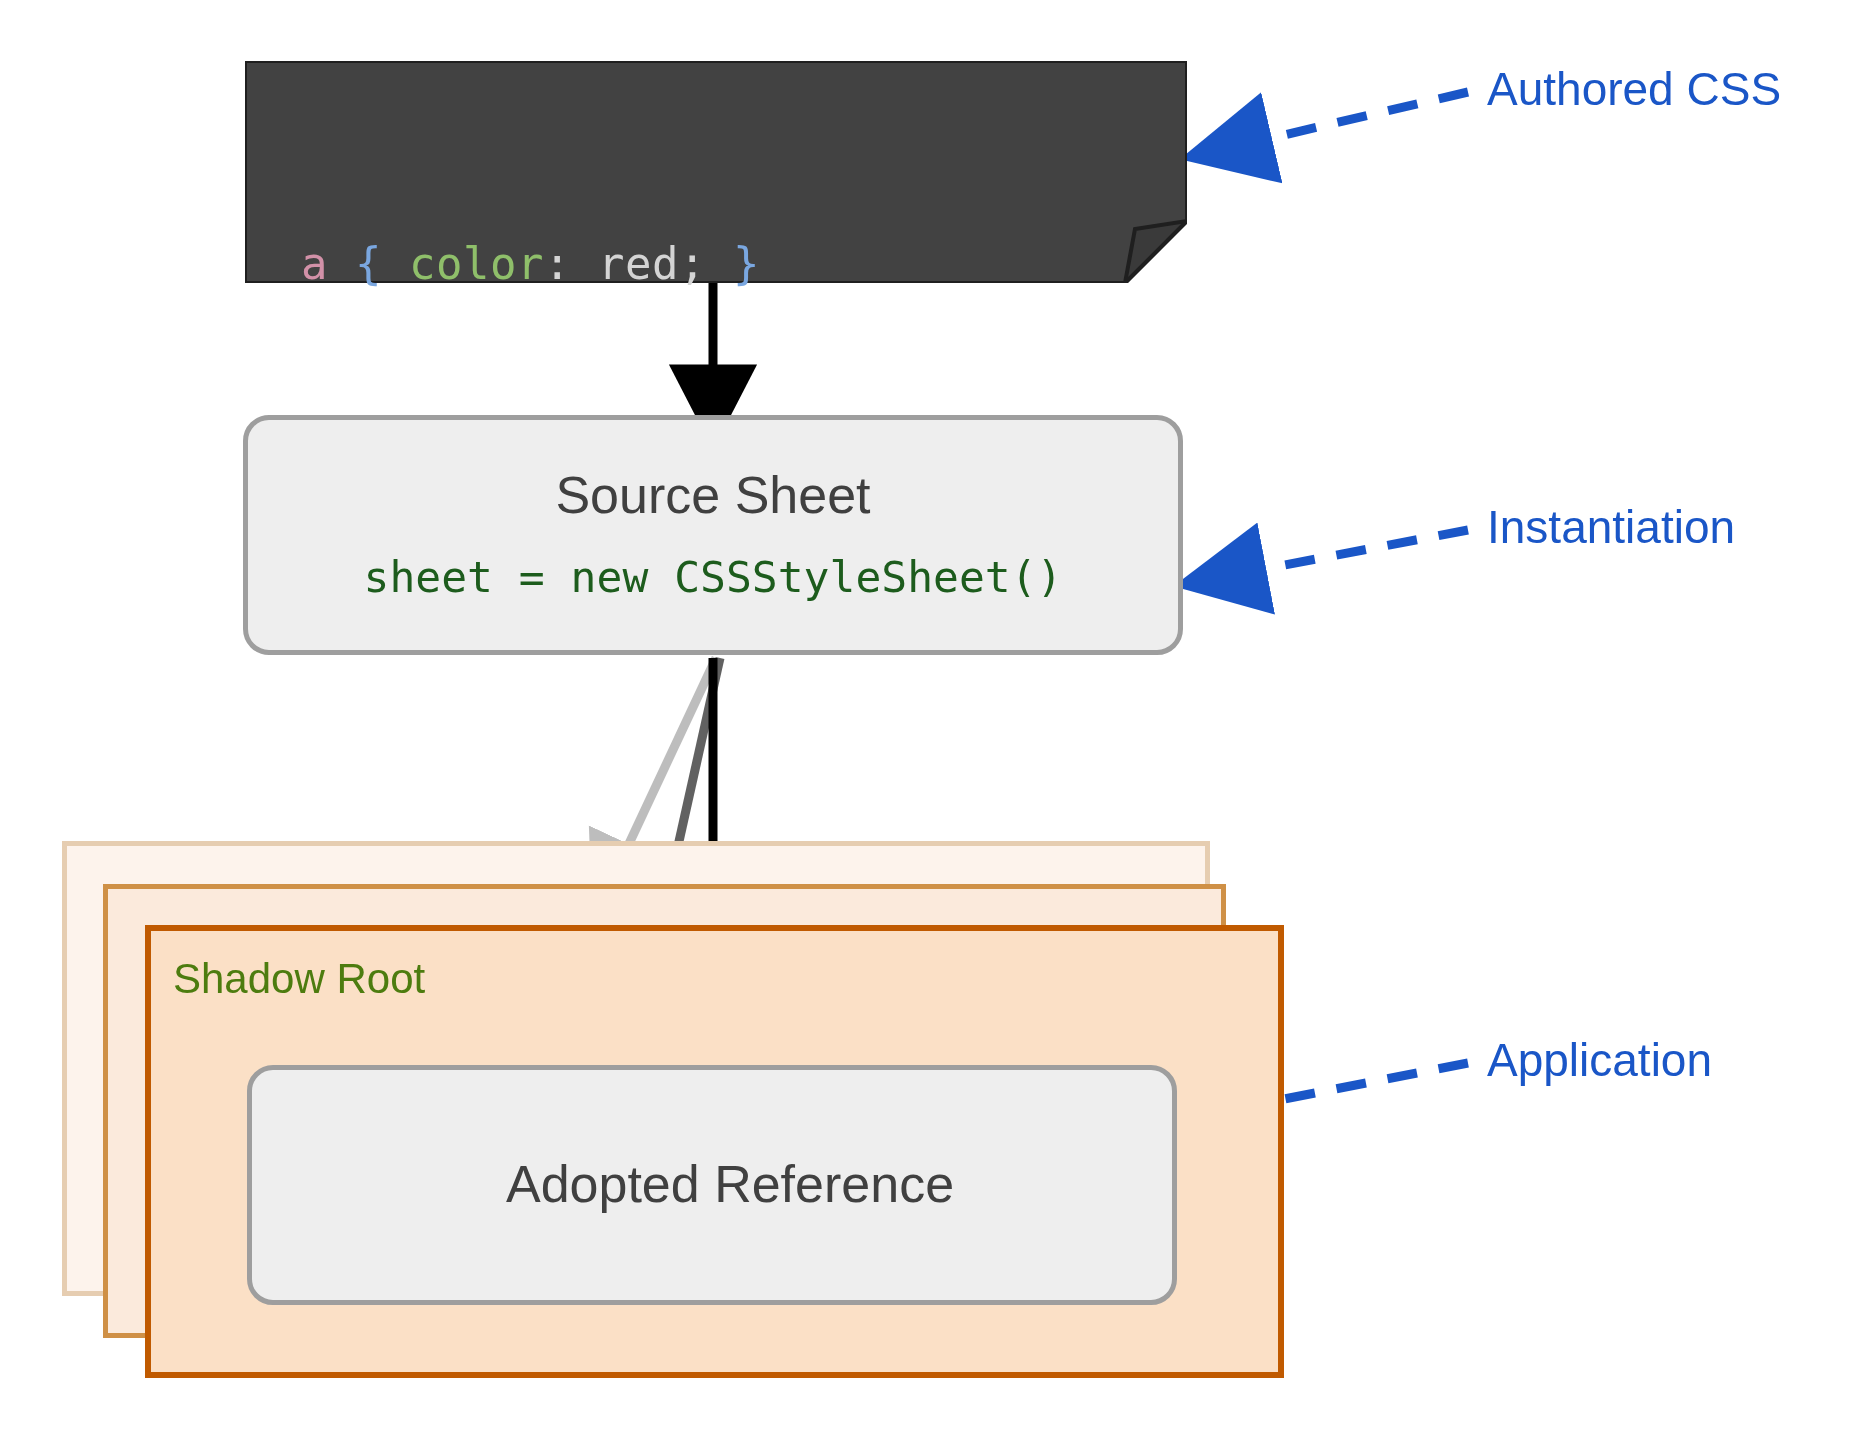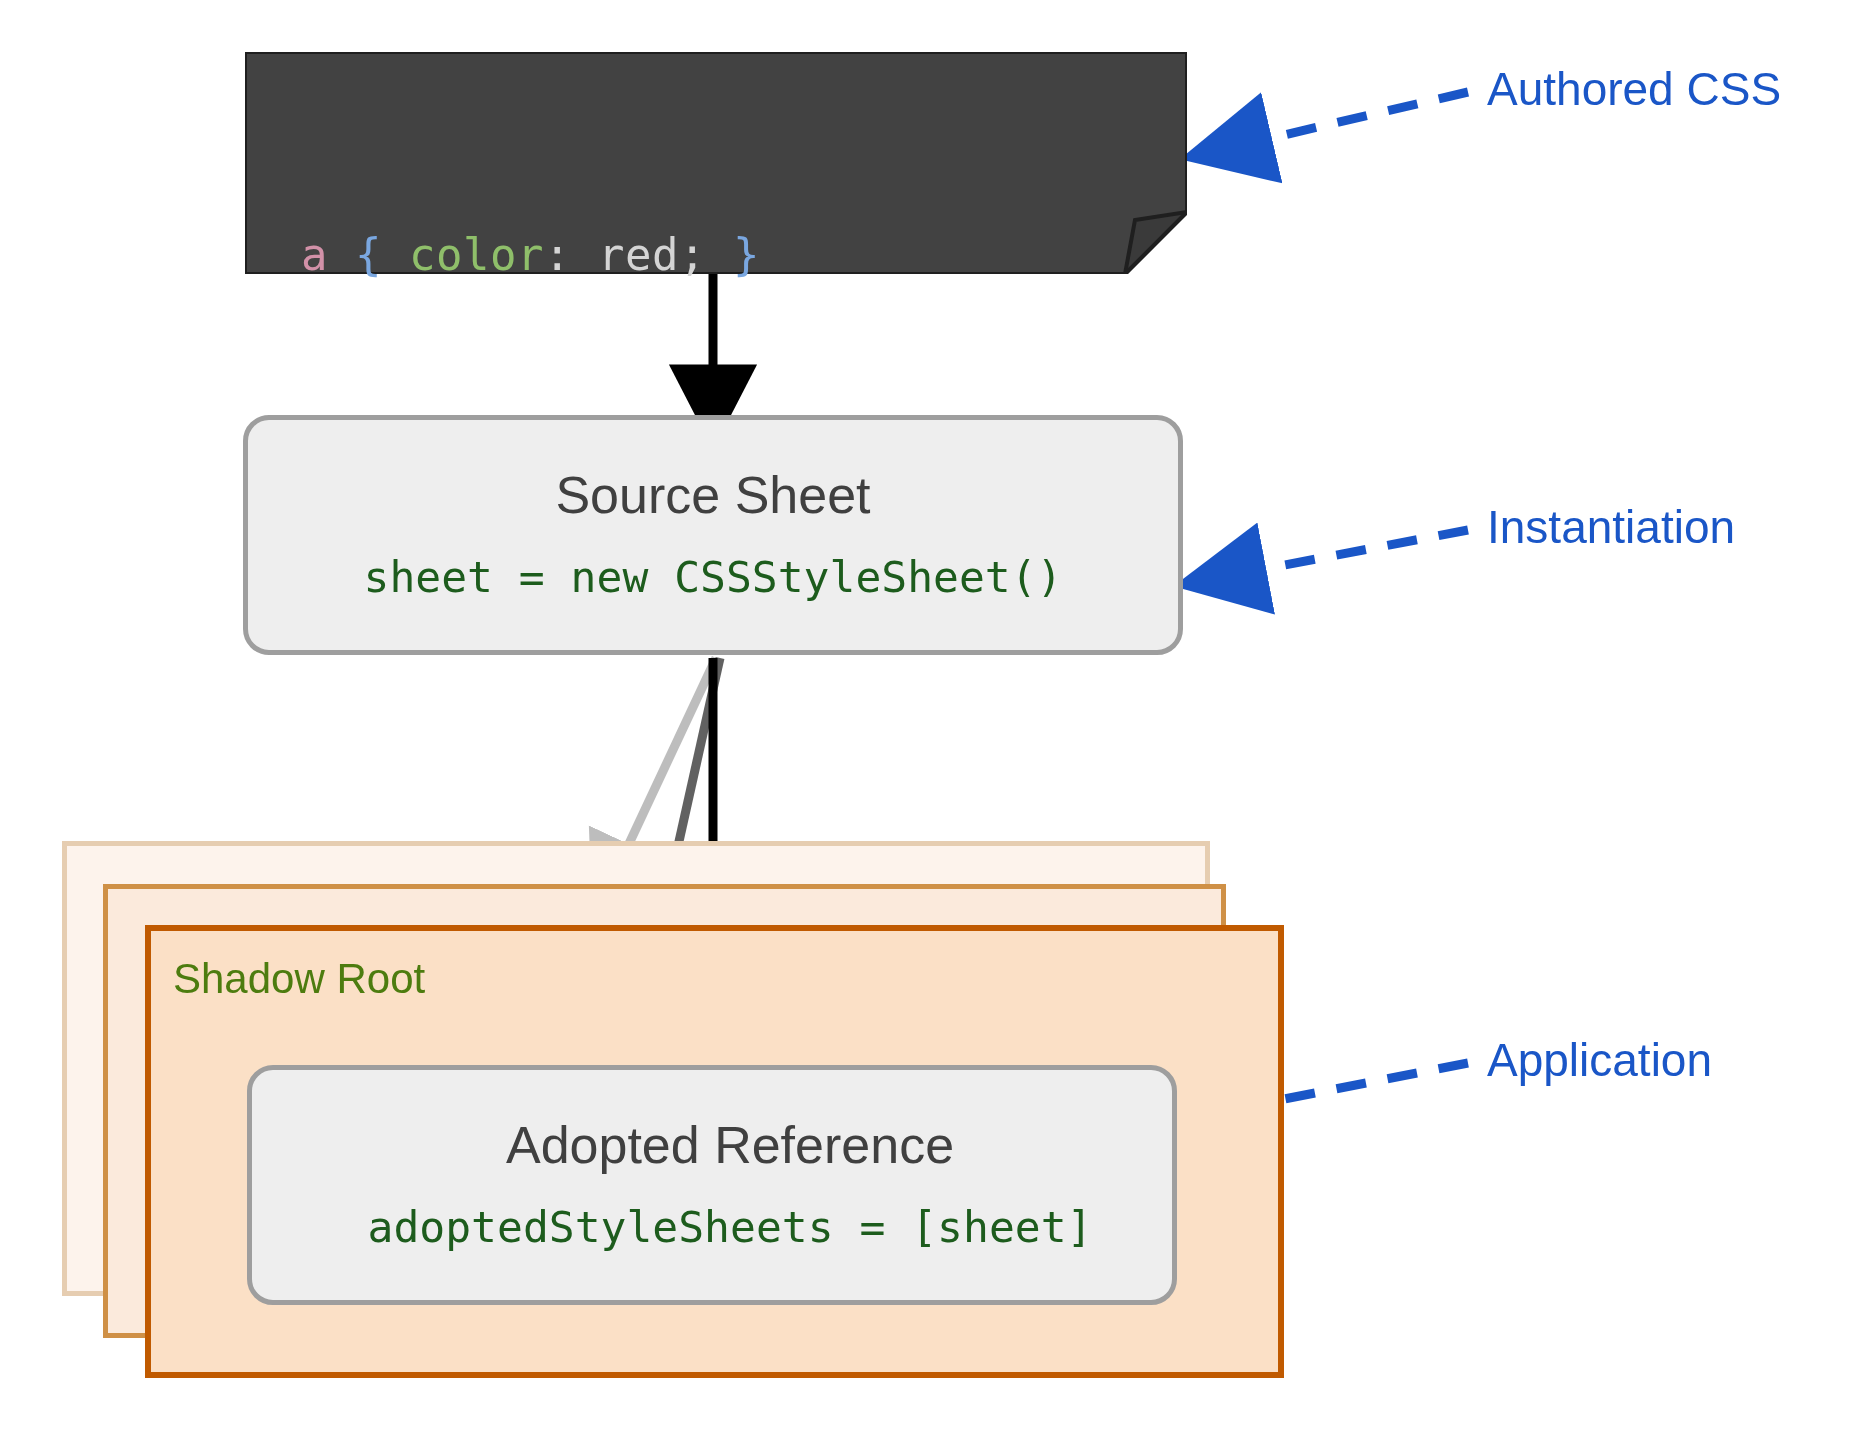--- a/index.html
+++ b/index.html
@@ -24,21 +24,21 @@
     top: 0;
     width: 1874px;
     height: 1430px;
     pointer-events: none;
   }
 
   
   .code-card {
     position: absolute;
     left: 245px;
-    top: 52px;
+    top: 61px;
     width: 942px;
     height: 192px;
     border-radius: 14px;
   }
   .code-card .card-text {
     position: absolute;
     left: 56px;
     top: 48px;
     font-family: "DejaVu Sans Mono", "Liberation Mono", monospace;
     font-size: 44px;
@@ -201,20 +201,19 @@
   <div id="shadow-panel-back" class="shadow-panel"></div>
 
   <div id="shadow-panel-mid" class="shadow-panel"></div>
 
   <div id="shadow-panel-front" class="shadow-panel">
     <div id="shadow-root-label">Shadow Root</div>
   </div>
 
   <div id="adopted-reference-box" class="node-box">
     <div class="node-title">Adopted Reference</div>
-    <div class="node-code">adoptedStyleSheets = [sheet]</div>
   </div>
 
   <div id="label-authored-css" class="annotation-label">Authored CSS</div>
   <div id="label-instantiation" class="annotation-label">Instantiation</div>
   <div id="label-application" class="annotation-label">Application</div>
 
 </div>
 
 </body></html>

